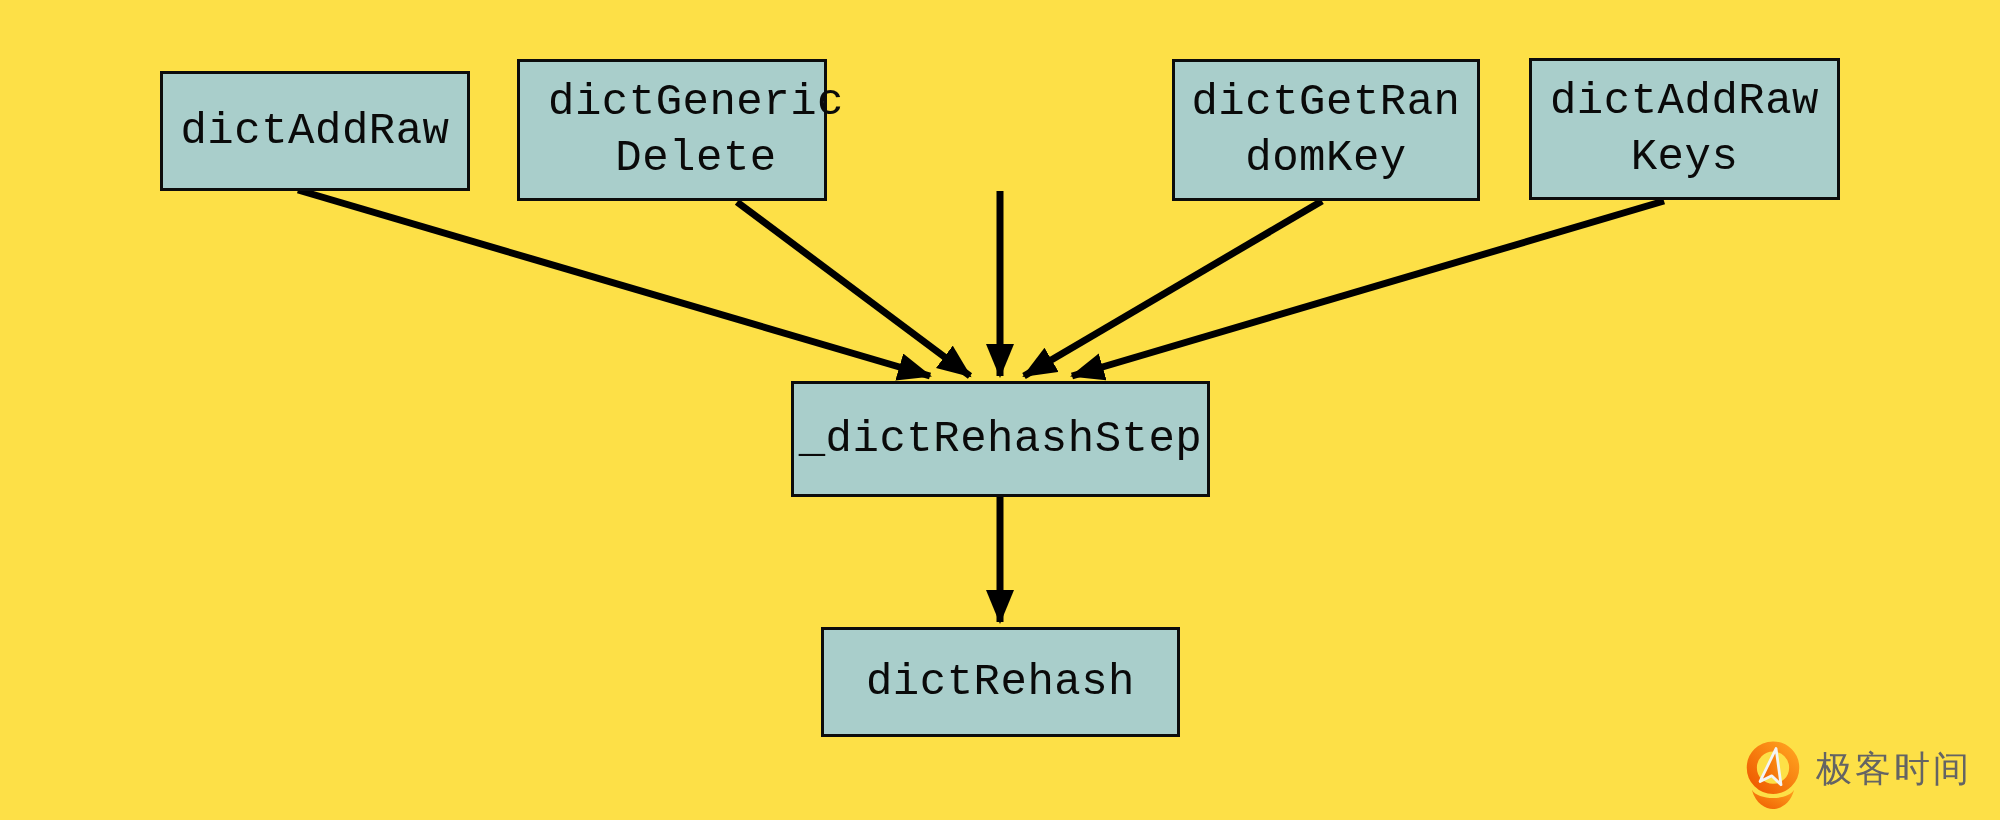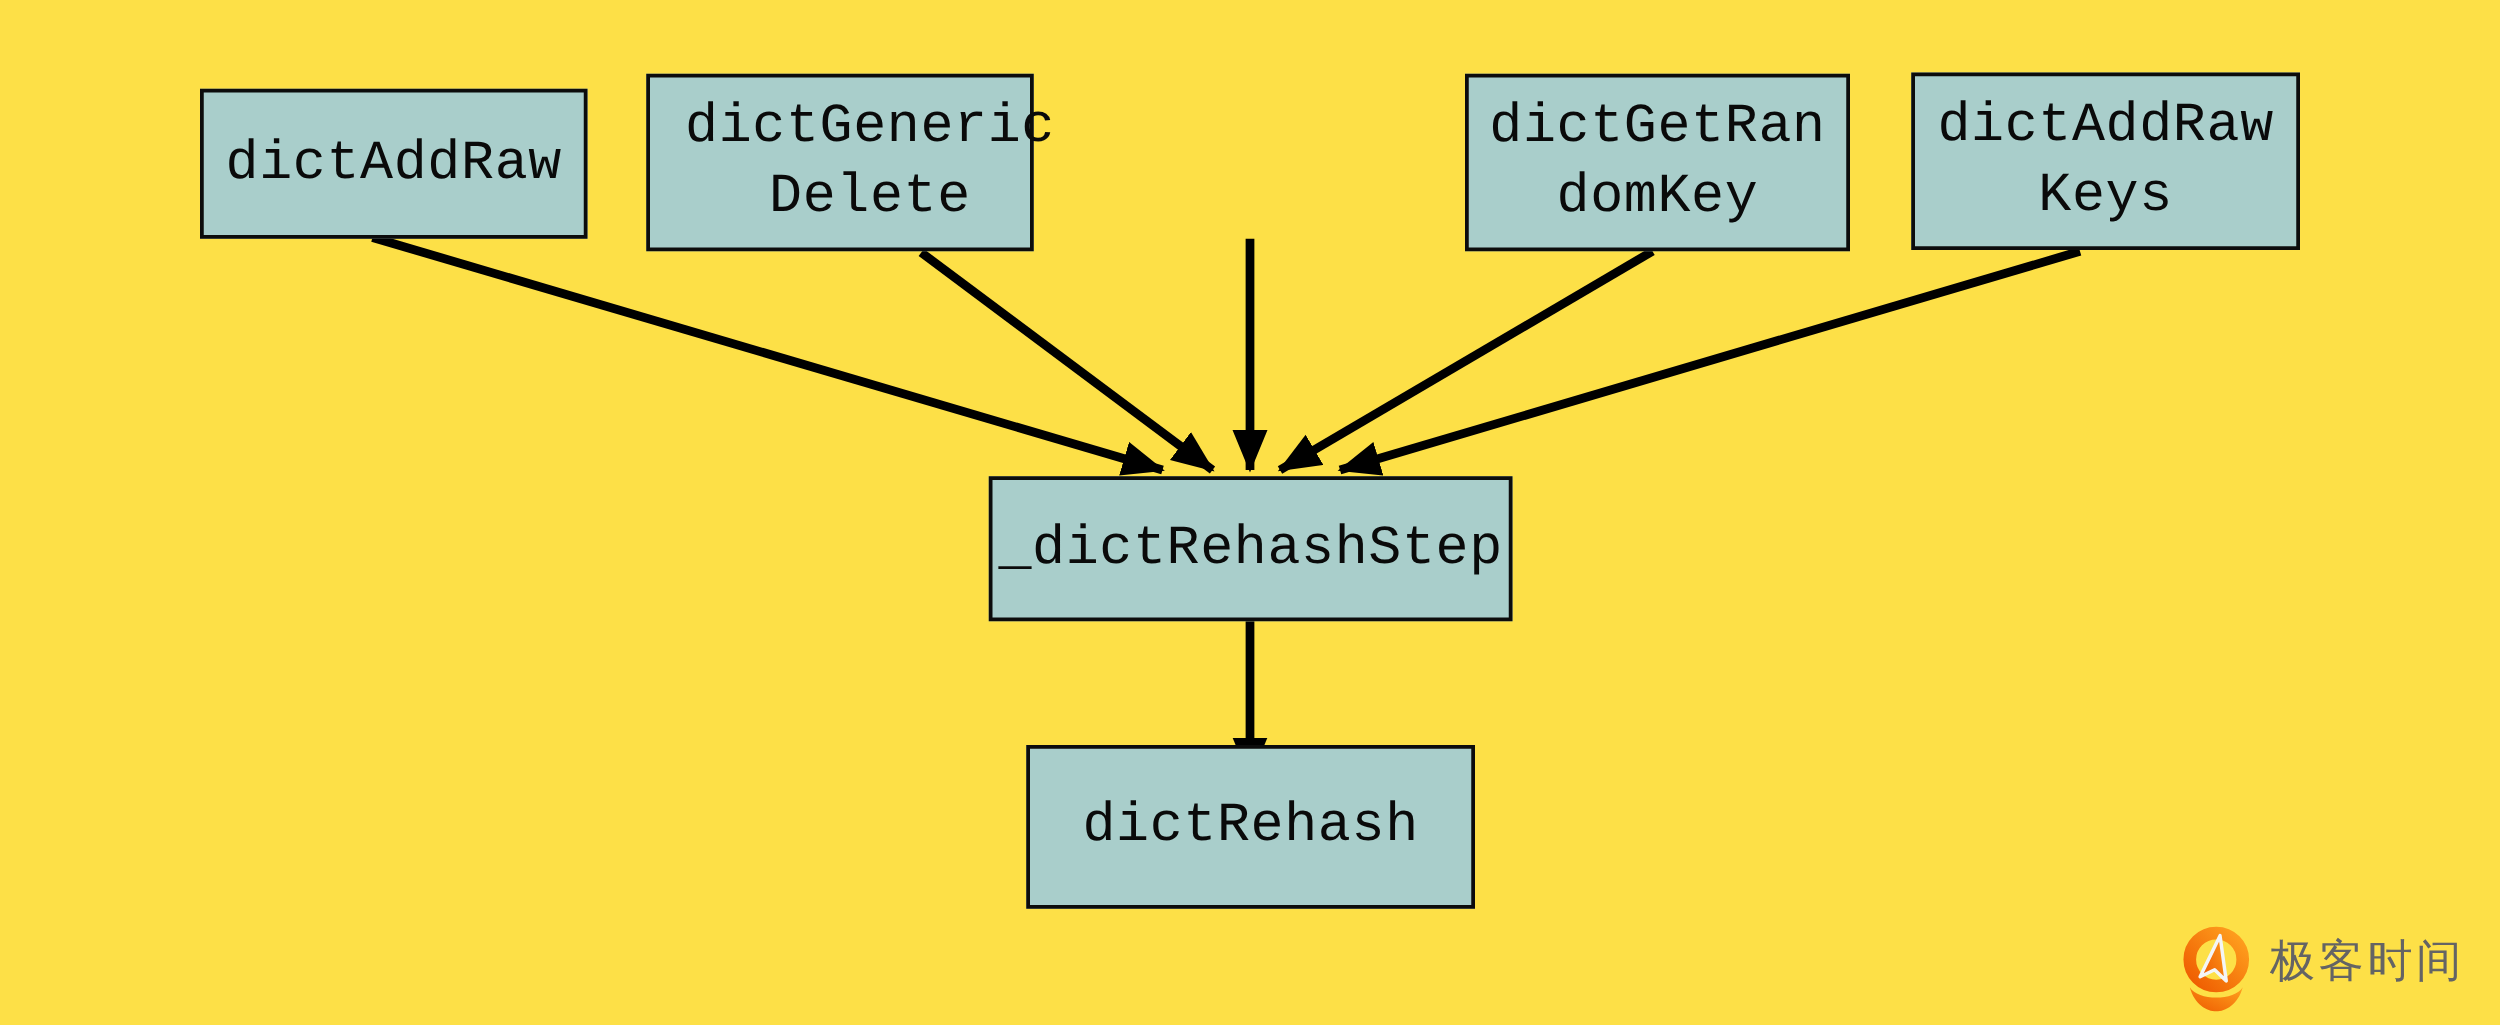--- a/index.html
+++ b/index.html
@@ -26,21 +26,21 @@
     color:#0a0a0a;
     white-space:pre-line;
     letter-spacing:0.5px;
   }
   #n-dictAddRaw        { left:160px;  top:71px;  width:310px; height:120px; }
   #n-dictGenericDelete { left:517px;  top:59px;  width:310px; height:142px;padding-left:48px; }
   #n-dictFind          { left:875px;  top:72px;  width:250px; height:119px; }
   #n-dictGetRandomKey  { left:1172px; top:59px;  width:308px; height:142px; }
   #n-dictGetSomeKeys   { left:1529px; top:58px;  width:311px; height:142px; }
   #n-dictRehashStep    { left:791px;  top:381px; width:419px; height:116px; }
-  #n-dictRehash        { left:821px;  top:596px; width:359px; height:131px; }
+  #n-dictRehash        { left:821px;  top:627px; width:359px; height:110px; }
 
   .watermark {
     position:absolute;
     right:28px; bottom:10px;
     display:flex; align-items:center;
     gap:15px;
   }
   .watermark-text {
     font-size:36px;
     color:#646464;

